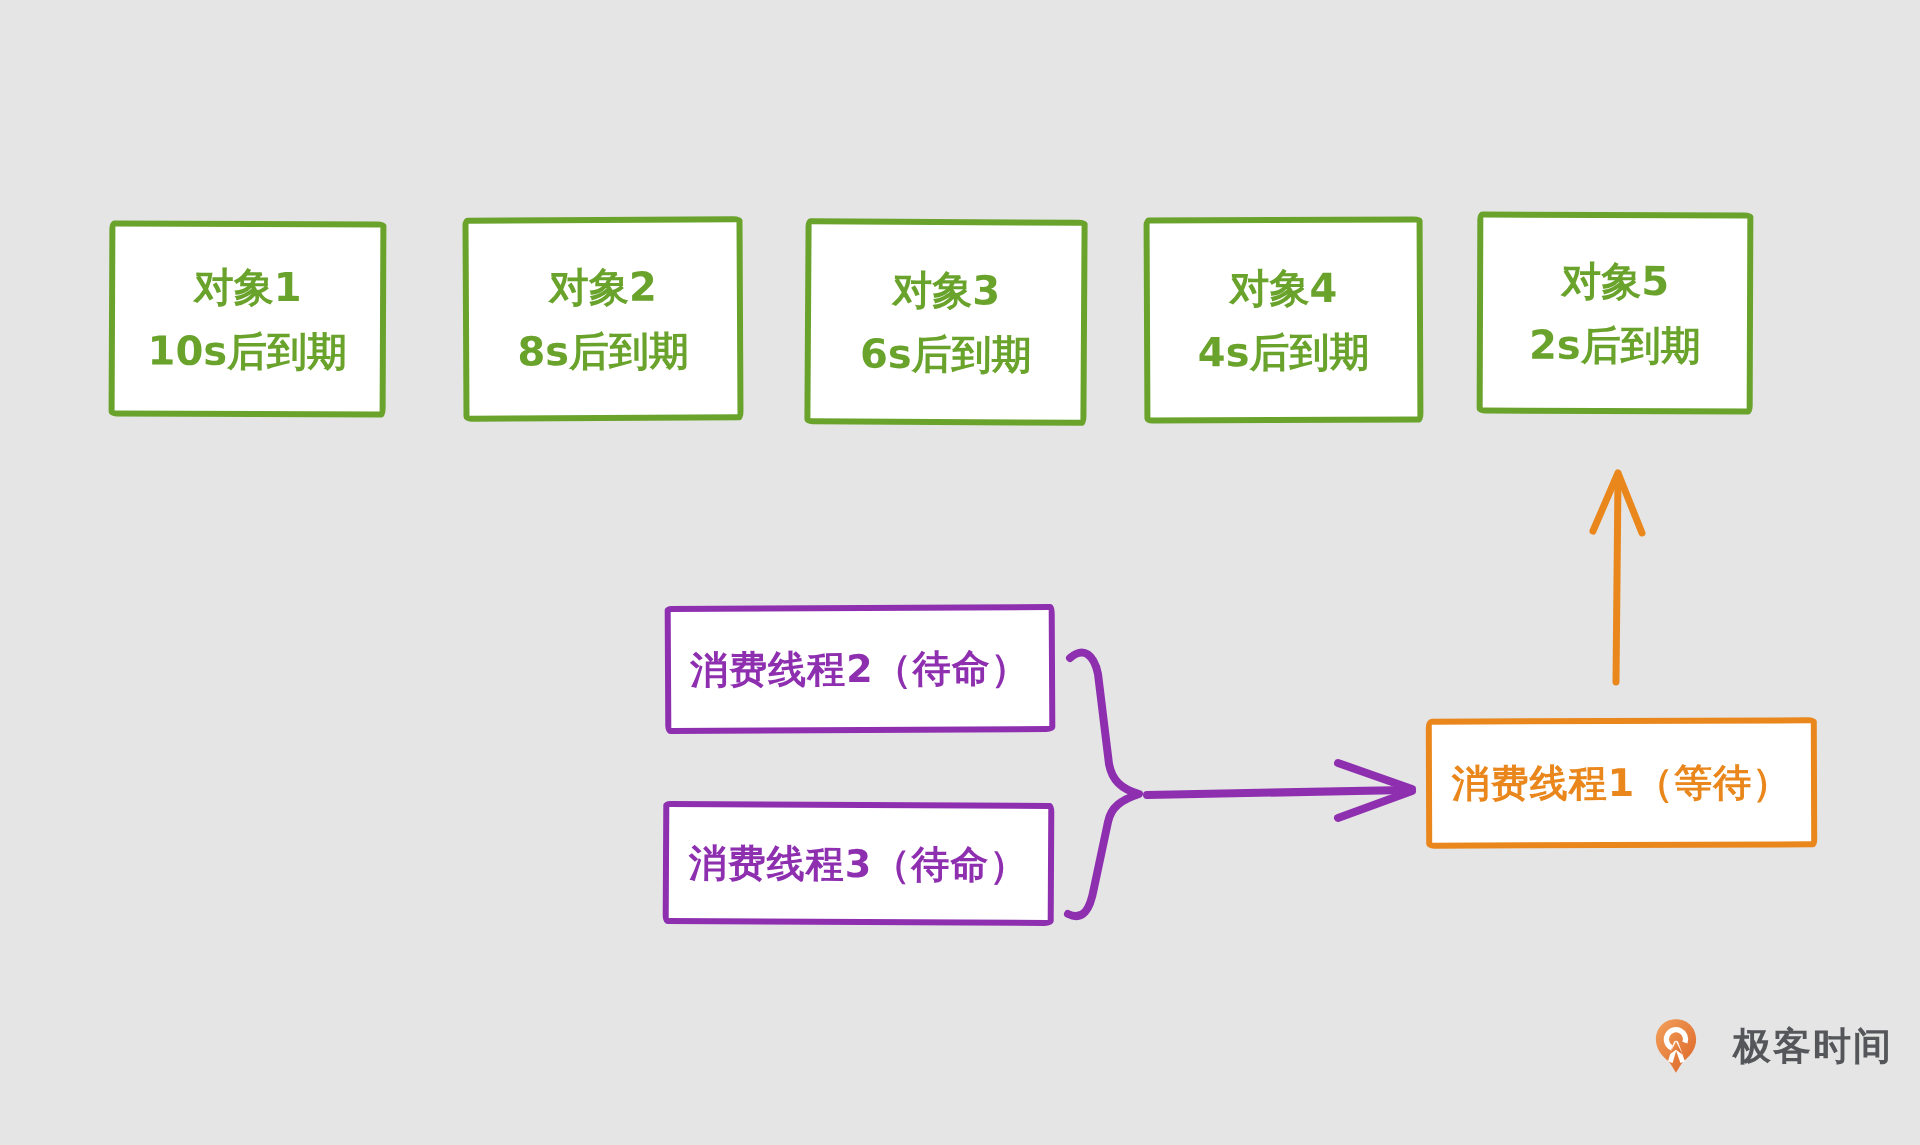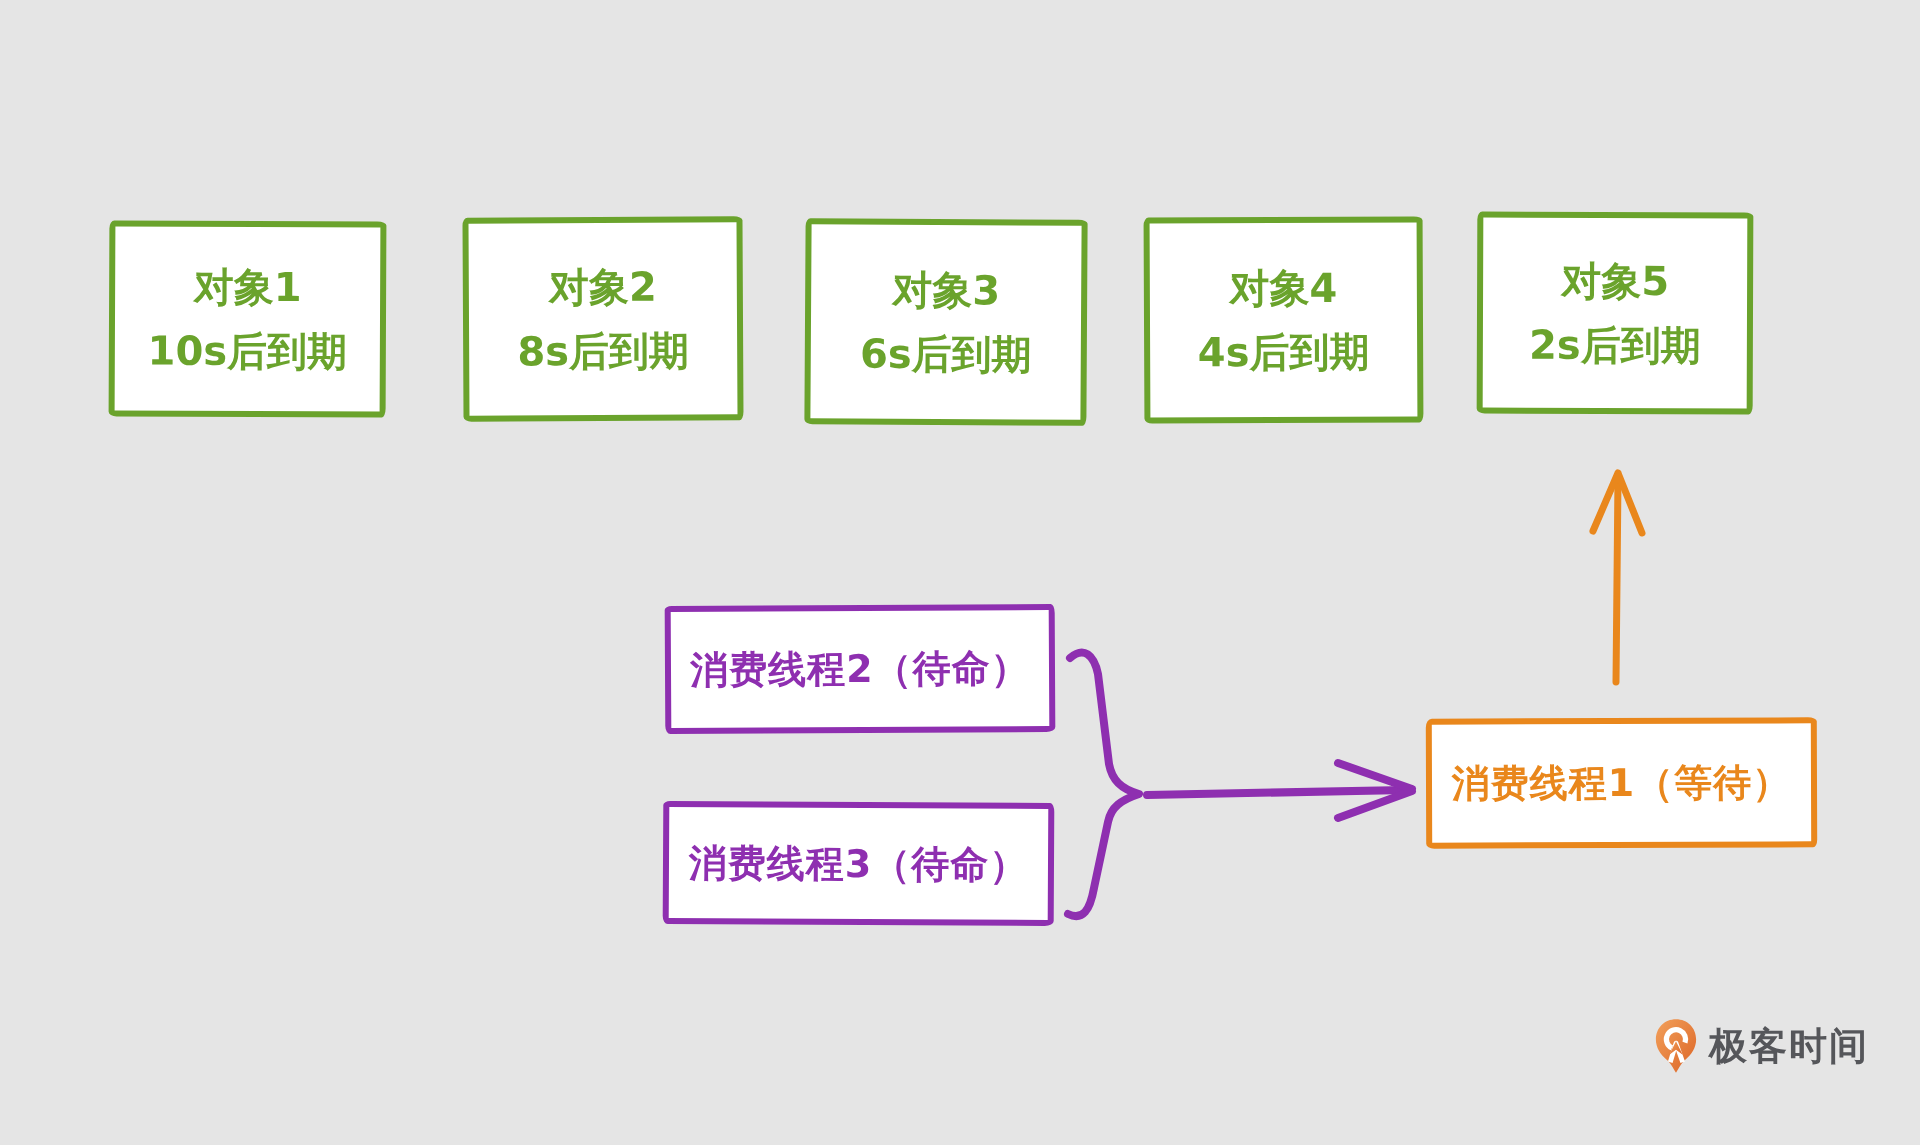--- a/index.html
+++ b/index.html
@@ -14,21 +14,21 @@
   .gbox .t{font-size:40px;font-weight:700;line-height:1;white-space:nowrap;}
   .pbox{border:6px solid var(--threadPurple);color:var(--threadPurple);
         border-radius:7px 4px 9px 5px / 4px 9px 5px 8px;}
   .obox{border:6px solid var(--waitingOrange);color:var(--waitingOrange);
         border-radius:6px 9px 4px 8px / 9px 4px 8px 5px;}
   .pbox .t,.obox .t{font-size:38px;font-weight:700;line-height:1;white-space:nowrap;letter-spacing:1px;}
 
   svg.overlay{position:absolute;left:0;top:0;width:1920px;height:1145px;pointer-events:none;}
 
   .logo{position:absolute;left:1653px;top:1017px;display:flex;align-items:center;gap:10px;}
-  .logo-text{font-size:38px;font-weight:600;color:var(--logoGray);letter-spacing:2px;line-height:1;white-space:nowrap;}
+  .logo-text{font-size:38px;font-weight:600;color:var(--logoGray);letter-spacing:2px;line-height:1;white-space:nowrap;margin-left:24px;}
 </style>
 </head>
 <body>
 
 <div id="canvas">
 
   <div class="box gbox" style="left:109px;top:221px;width:277px;height:196px;transform:rotate(0.25deg);">
     <div class="t">对象1</div>
     <div class="t">10s后到期</div>
   </div>

